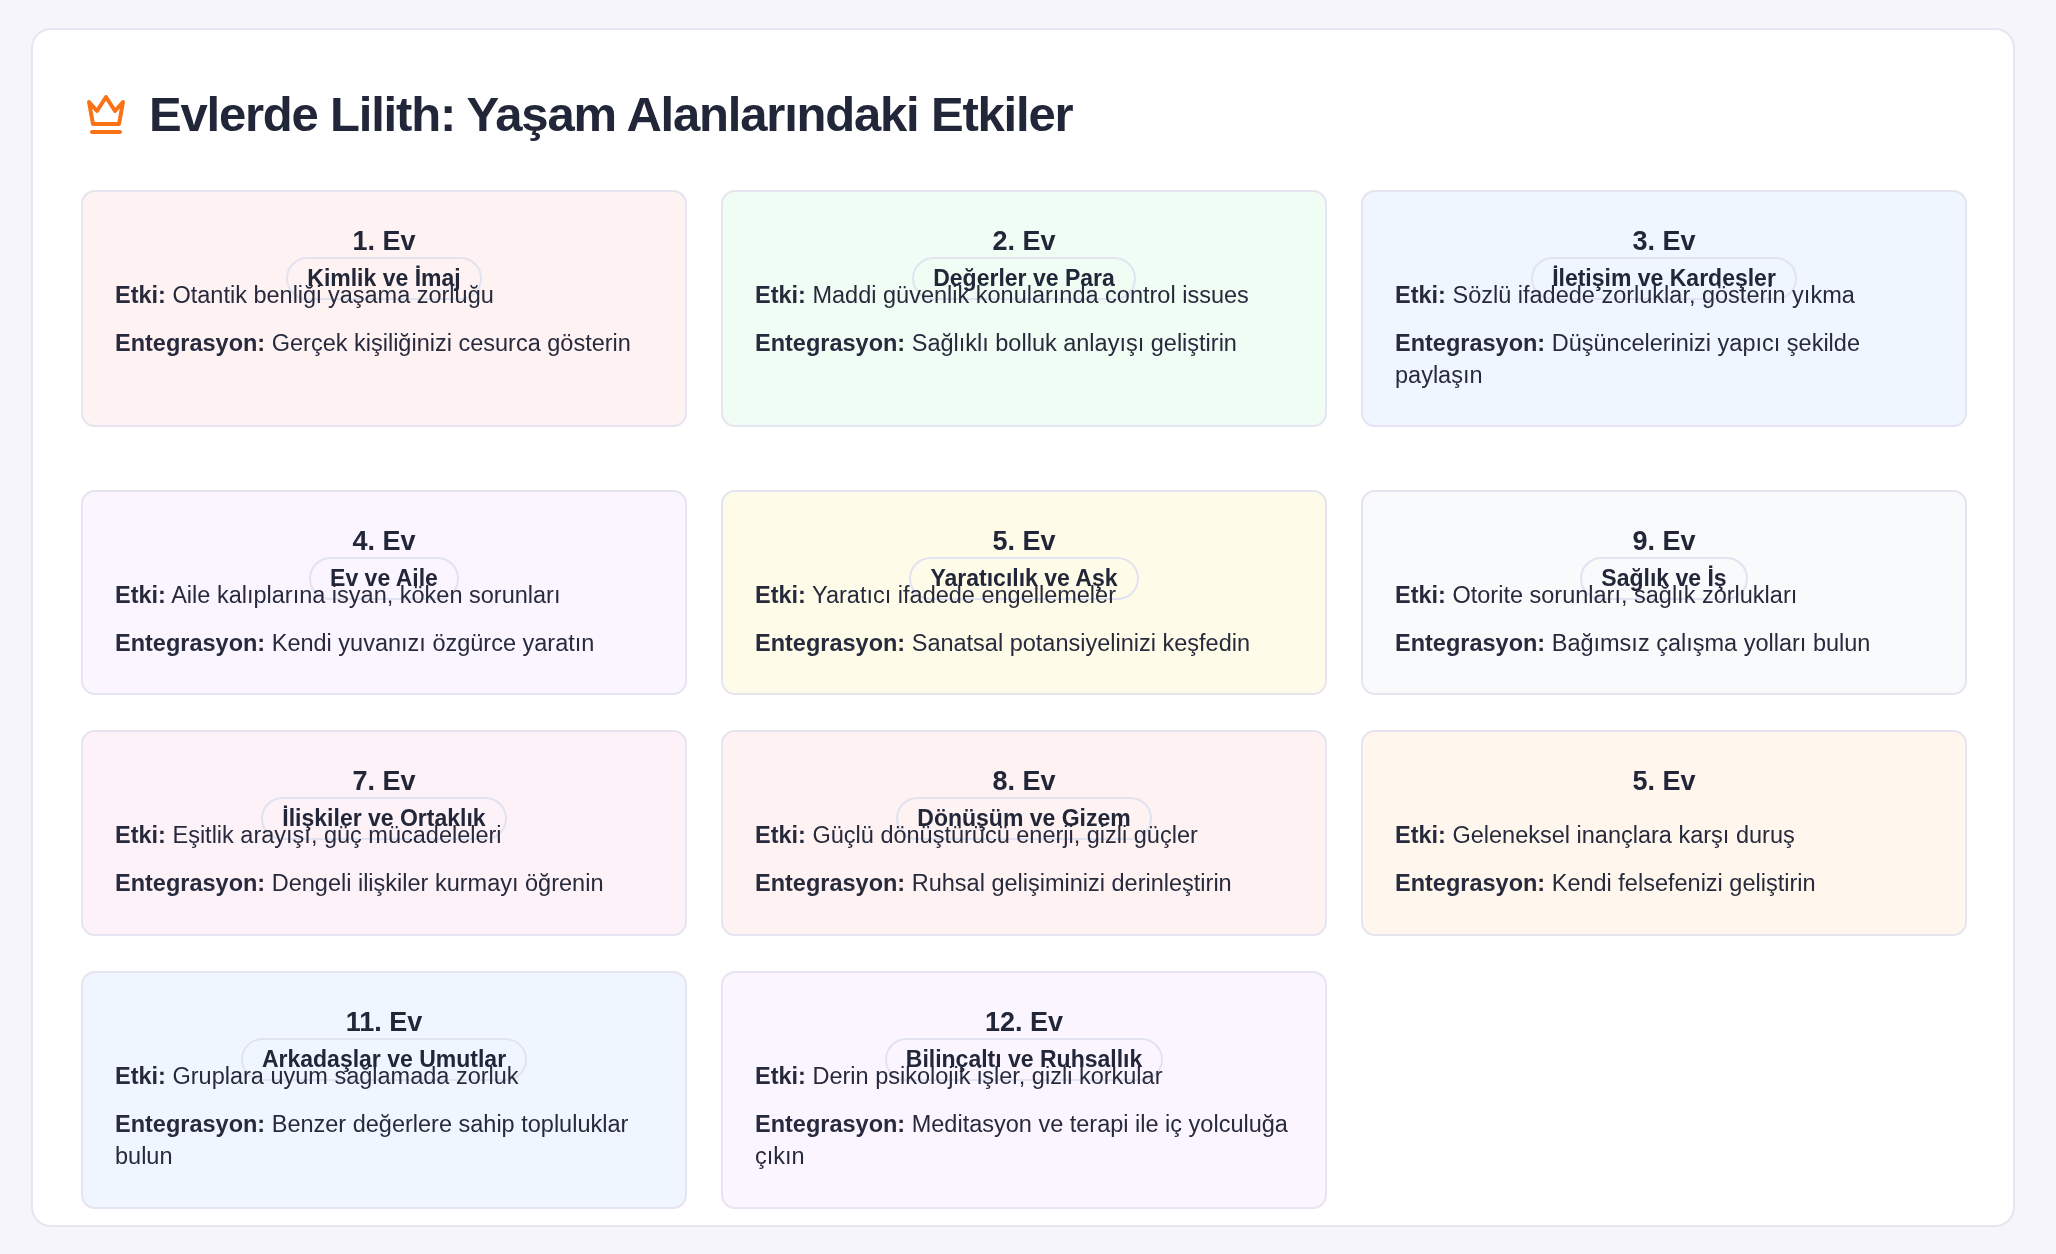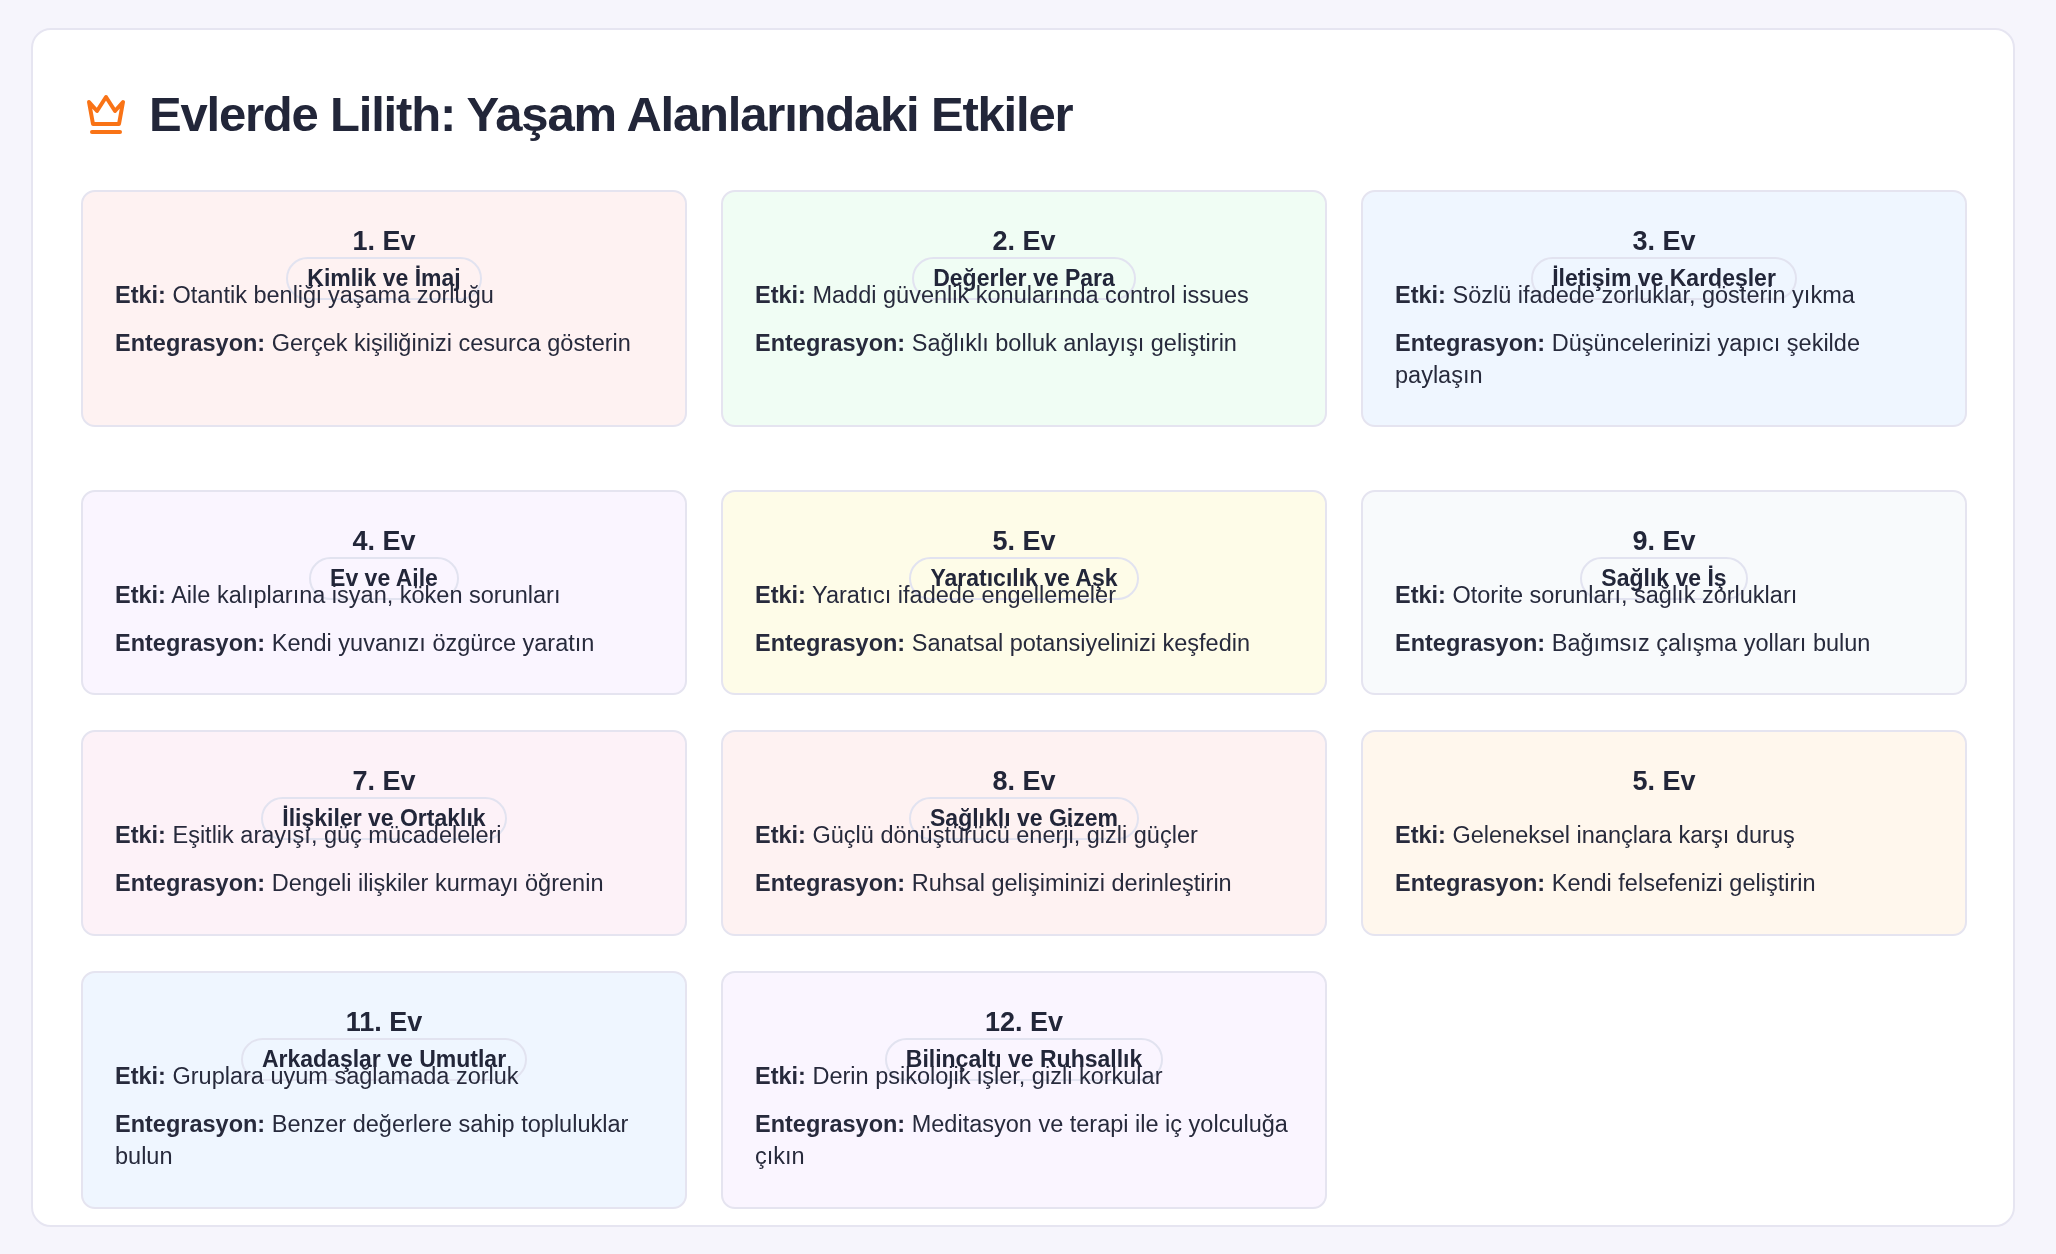--- a/index.html
+++ b/index.html
@@ -122,21 +122,21 @@
         <span class="house">7. Ev</span>
         <span class="badge">İlişkiler ve Ortaklık</span>
       </div>
       <div class="line"><span class="lbl">Etki:</span> <span>Eşitlik arayışı, güç mücadeleleri</span></div>
       <div class="line"><span class="lbl">Entegrasyon:</span> <span>Dengeli ilişkiler kurmayı öğrenin</span></div>
     </div>
 
     <div class="card row3" style="background:#fef2f2">
       <div class="card-head">
         <span class="house">8. Ev</span>
-        <span class="badge">Sağlıklı ve Gizem</span>
+        <span class="badge">Dönüşüm ve Gizem</span>
       </div>
       <div class="line"><span class="lbl">Etki:</span> <span>Güçlü dönüştürücü enerji, gizli güçler</span></div>
       <div class="line"><span class="lbl">Entegrasyon:</span> <span>Ruhsal gelişiminizi derinleştirin</span></div>
     </div>
 
     <div class="card row3" style="background:#fff7ed">
       <div class="card-head">
         <span class="house">5. Ev</span>
       </div>
       <div class="line"><span class="lbl">Etki:</span> <span>Geleneksel inançlara karşı duruş</span></div>

